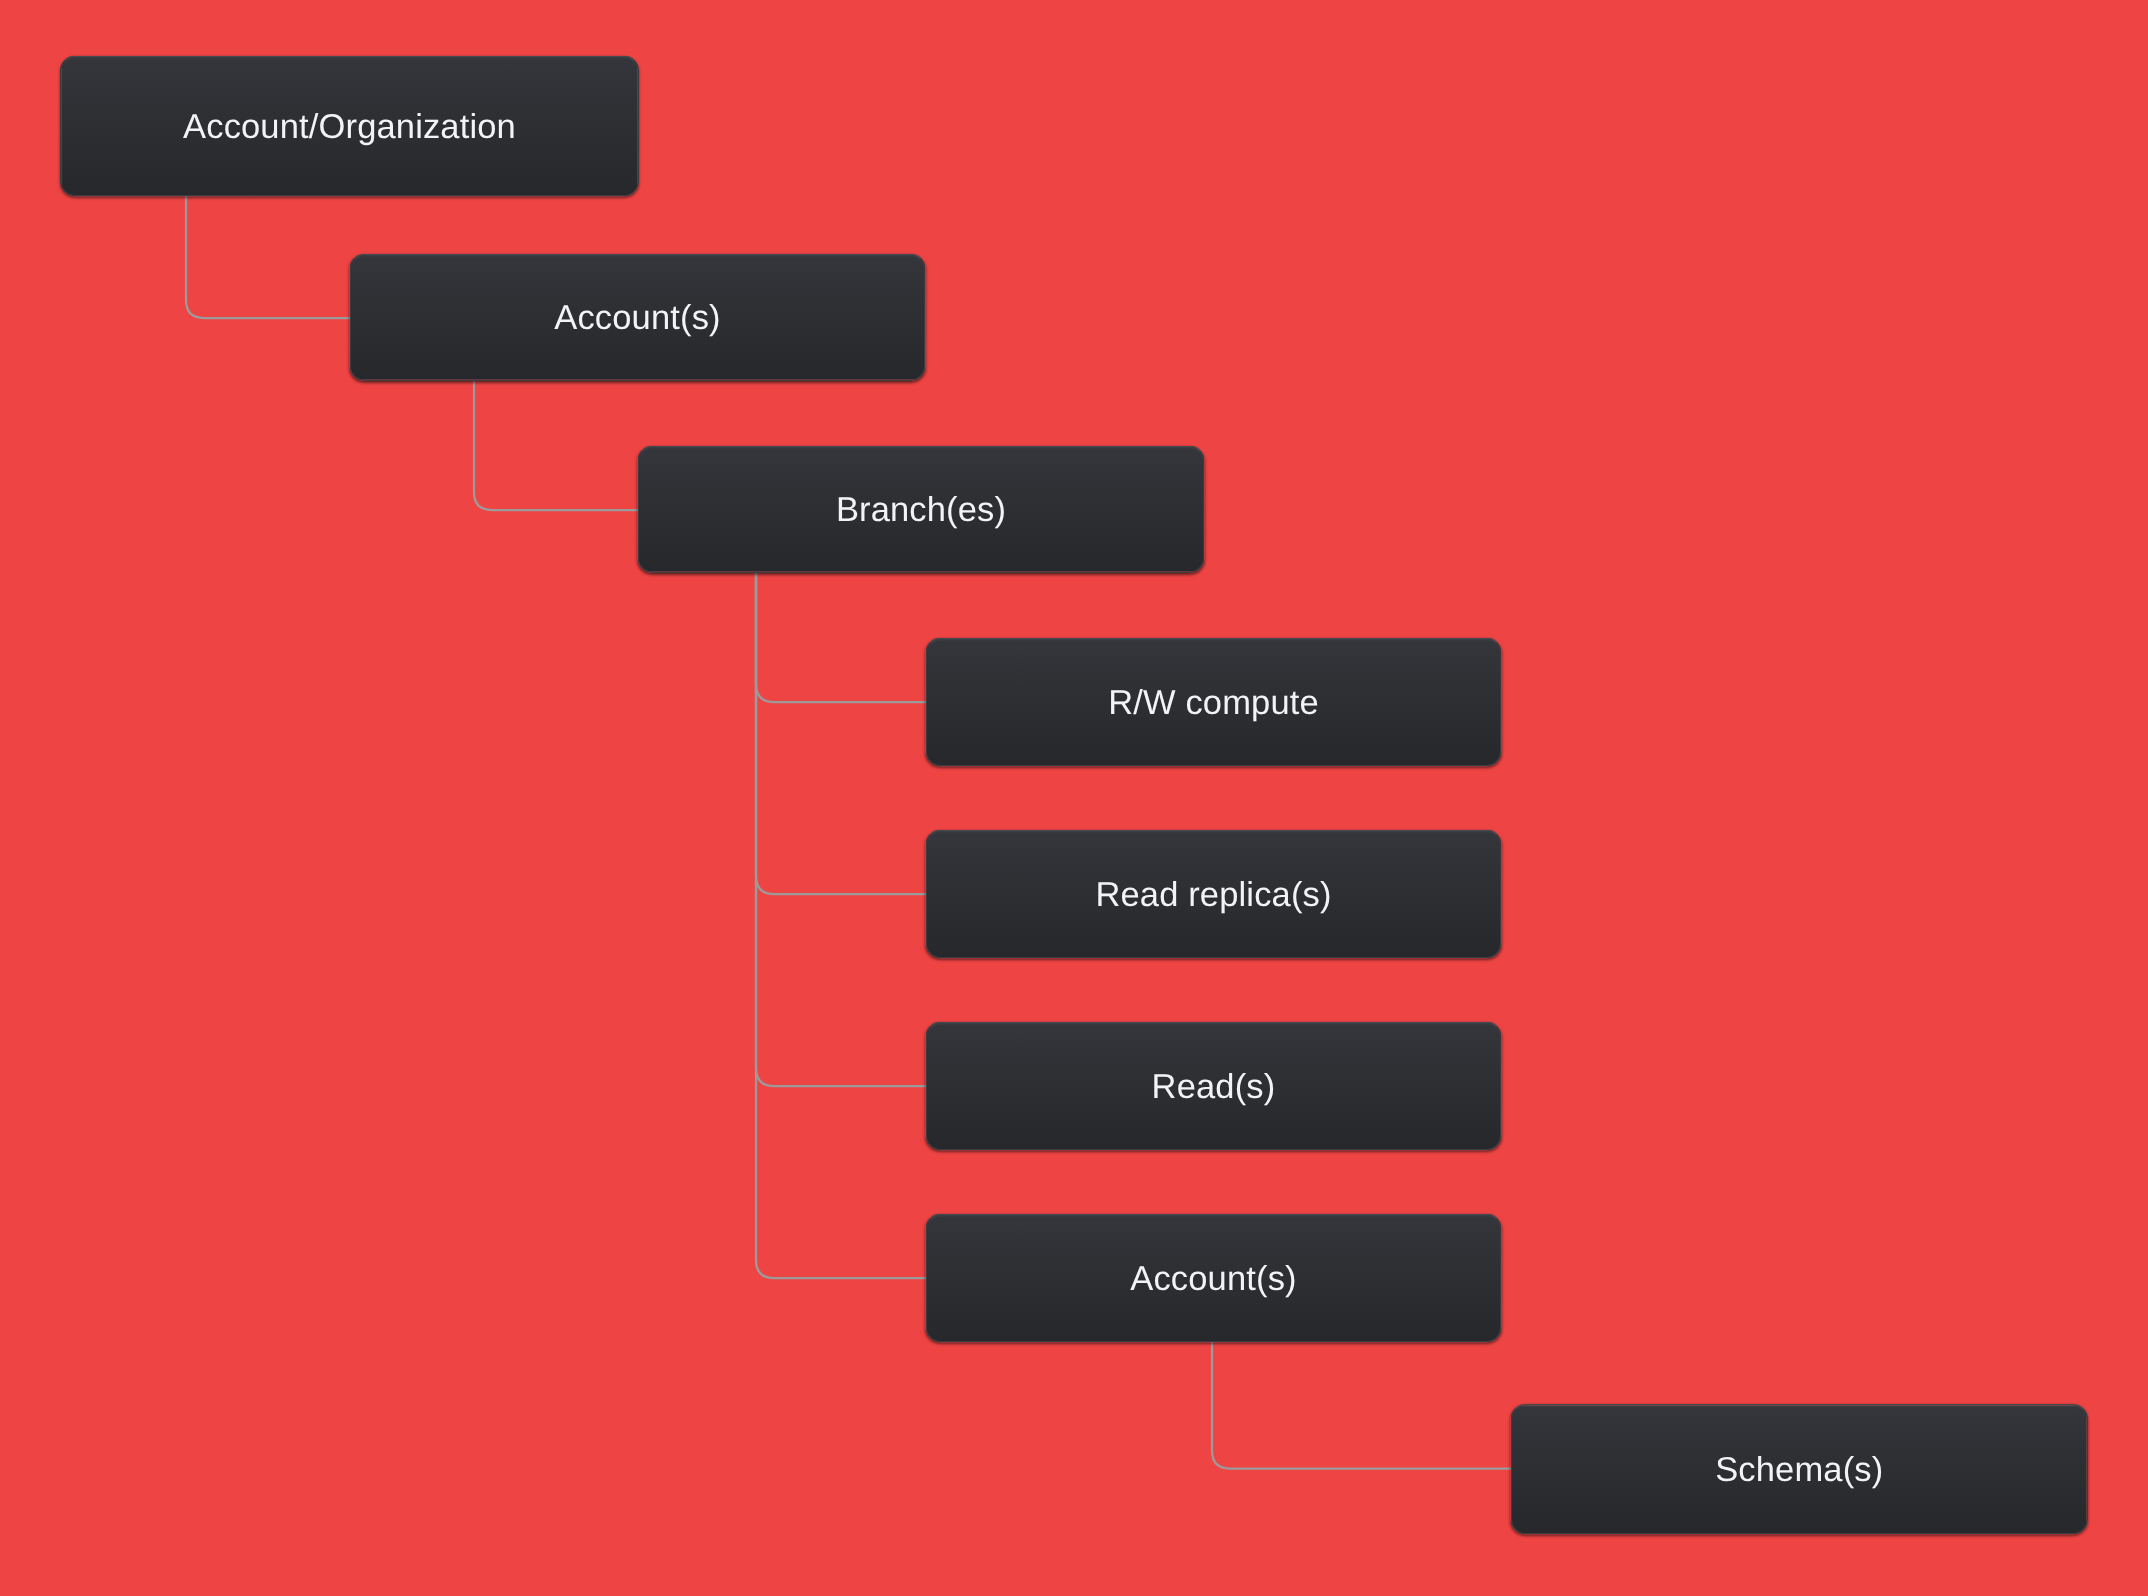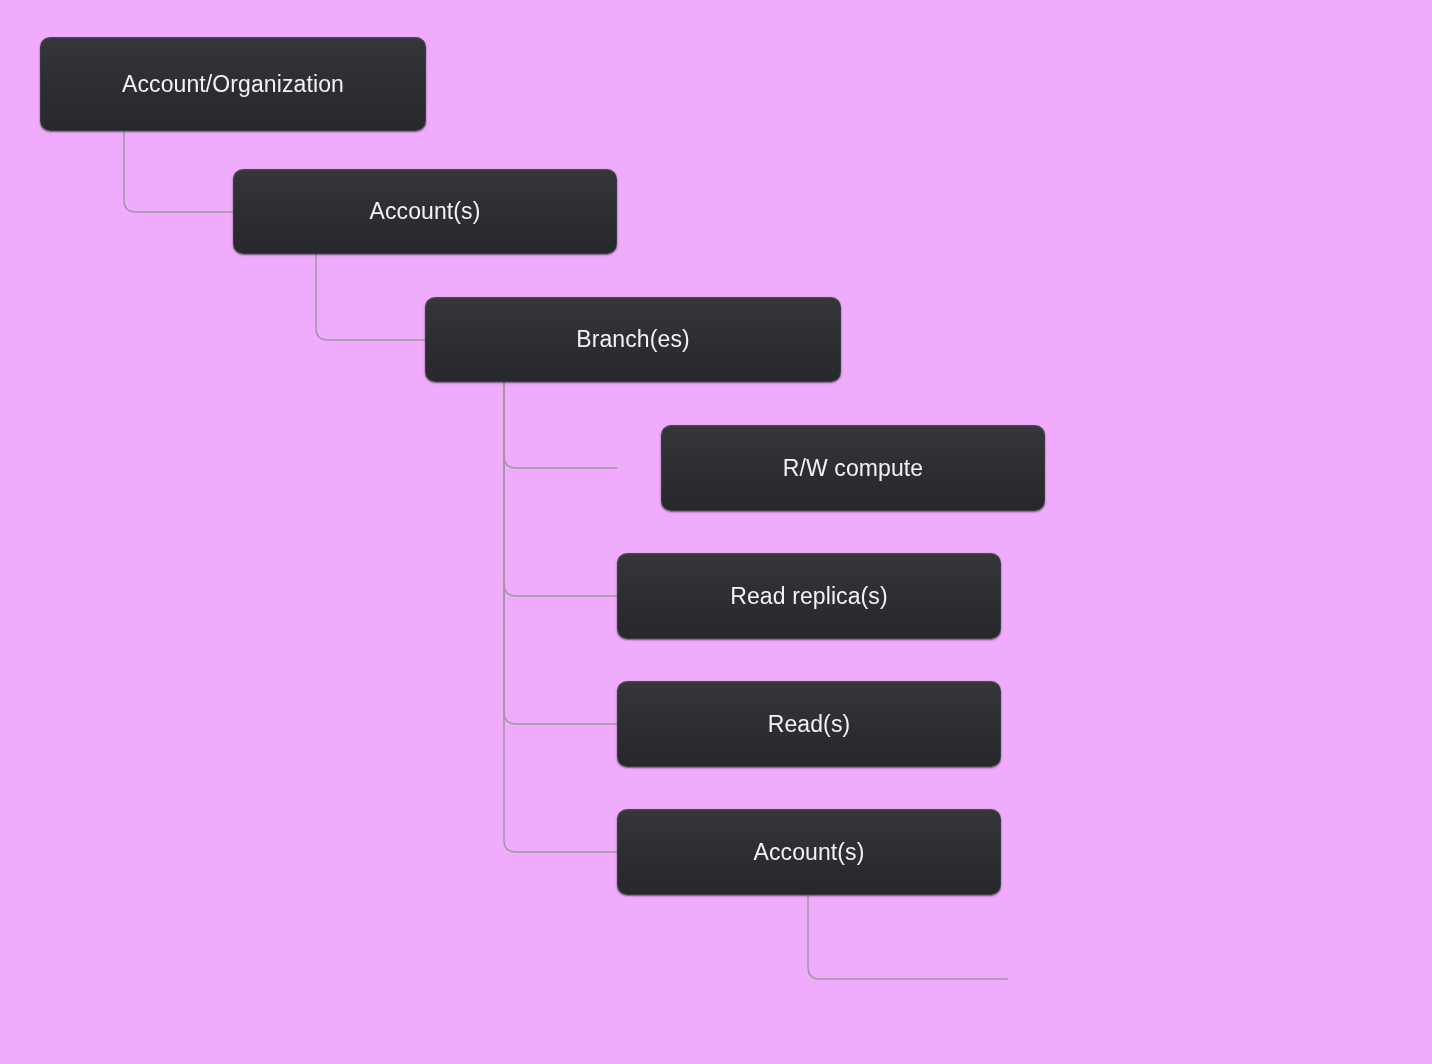--- a/index.html
+++ b/index.html
@@ -8,21 +8,21 @@
     padding: 0;
     background: #0b0b0c;
   }
   body {
     font-family: "Liberation Sans", "DejaVu Sans", sans-serif;
   }
   #canvas {
     position: relative;
     width: 1432px;
     height: 1064px;
-    background: #f0abfc;
+    background: #ef4444;
     overflow: hidden;
   }
   #edges {
     position: absolute;
     left: 0;
     top: 0;
     width: 1432px;
     height: 1064px;
     pointer-events: none;
   }
@@ -67,34 +67,37 @@
     </svg>
 
   <div class="node" style="left: 40px; top: 37px; width: 386px; height: 94px;">
     <span class="node-label">Account/Organization</span>
   </div>
 
   <div class="node" style="left: 233px; top: 169px; width: 384px; height: 85px;">
     <span class="node-label">Account(s)</span>
   </div>
 
-  <div class="node" style="left: 425px; top: 297px; width: 416px; height: 85px;">
+  <div class="node" style="left: 425px; top: 297px; width: 378px; height: 85px;">
     <span class="node-label">Branch(es)</span>
   </div>
 
-  <div class="node" style="left: 617px; top: 425px; width: 384px; height: 86px; margin-left: 44px;">
+  <div class="node" style="left: 617px; top: 425px; width: 384px; height: 86px;">
     <span class="node-label">R/W compute</span>
   </div>
 
   <div class="node" style="left: 617px; top: 553px; width: 384px; height: 86px;">
     <span class="node-label">Read replica(s)</span>
   </div>
 
   <div class="node" style="left: 617px; top: 681px; width: 384px; height: 86px;">
     <span class="node-label">Read(s)</span>
   </div>
 
   <div class="node" style="left: 617px; top: 809px; width: 384px; height: 86px;">
     <span class="node-label">Account(s)</span>
   </div>
 
+  <div class="node" style="left: 1007px; top: 936px; width: 385px; height: 87px;">
+    <span class="node-label">Schema(s)</span>
+  </div>
 
 </div>
 
 </body></html>

